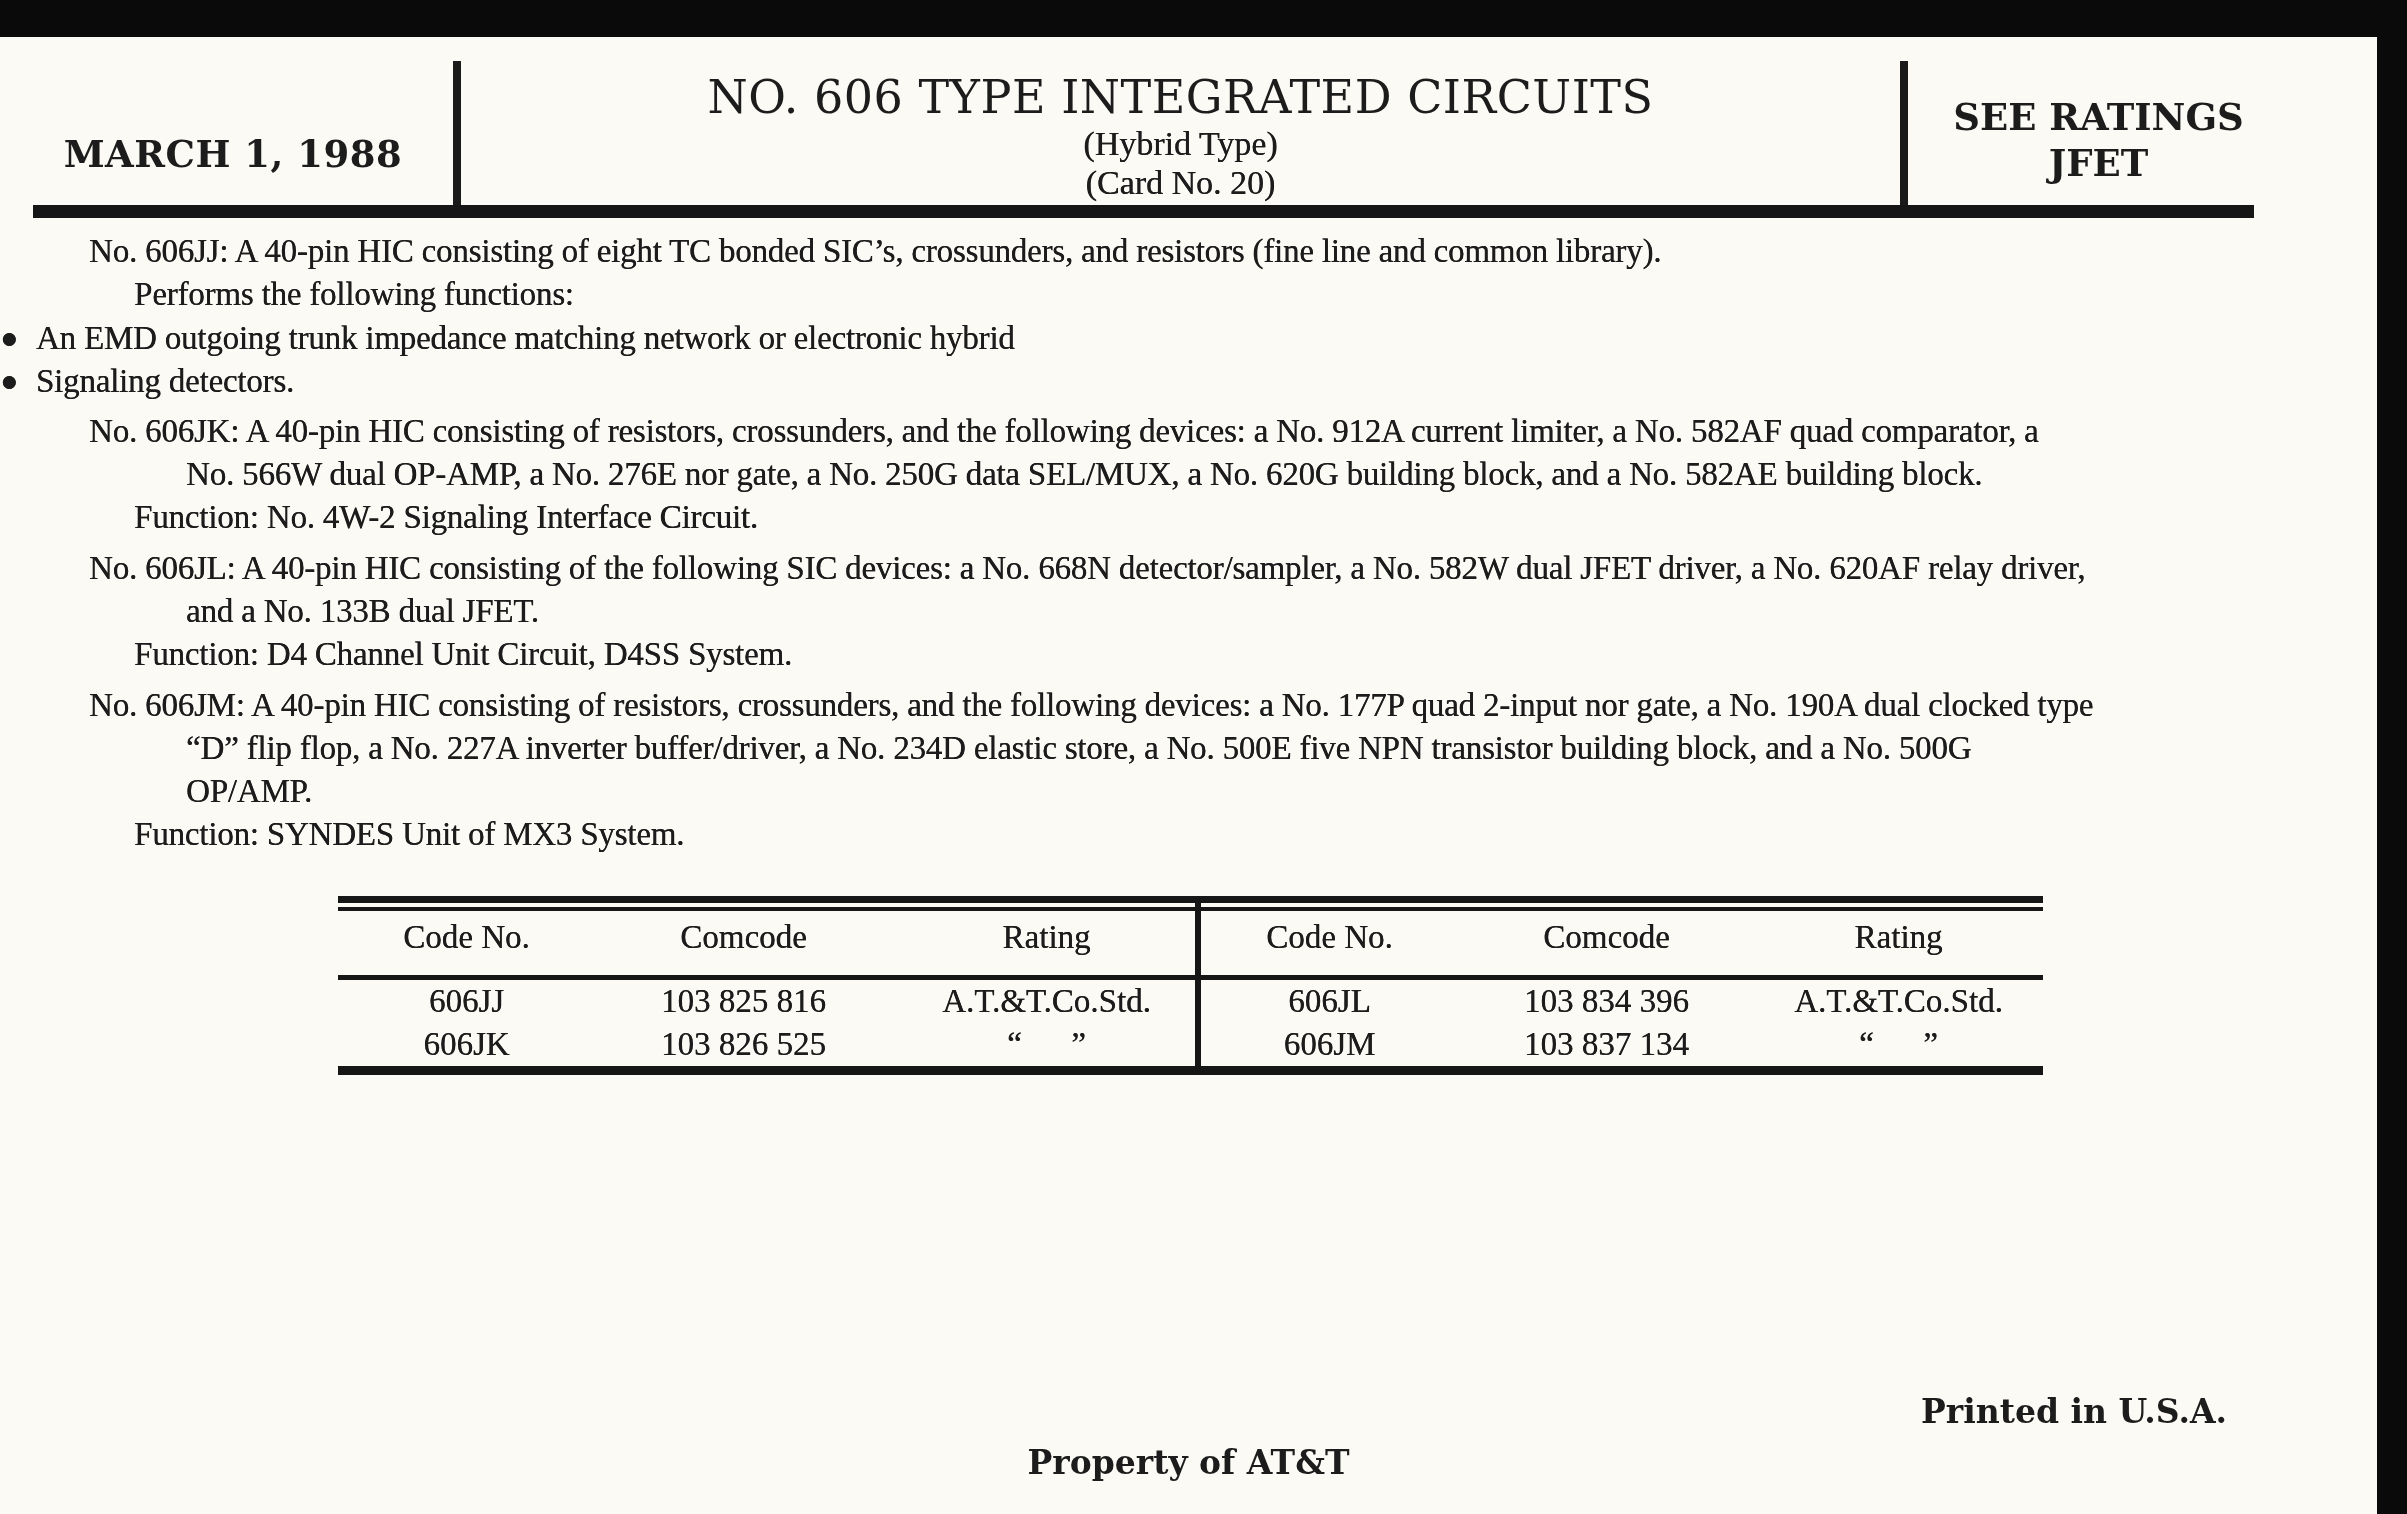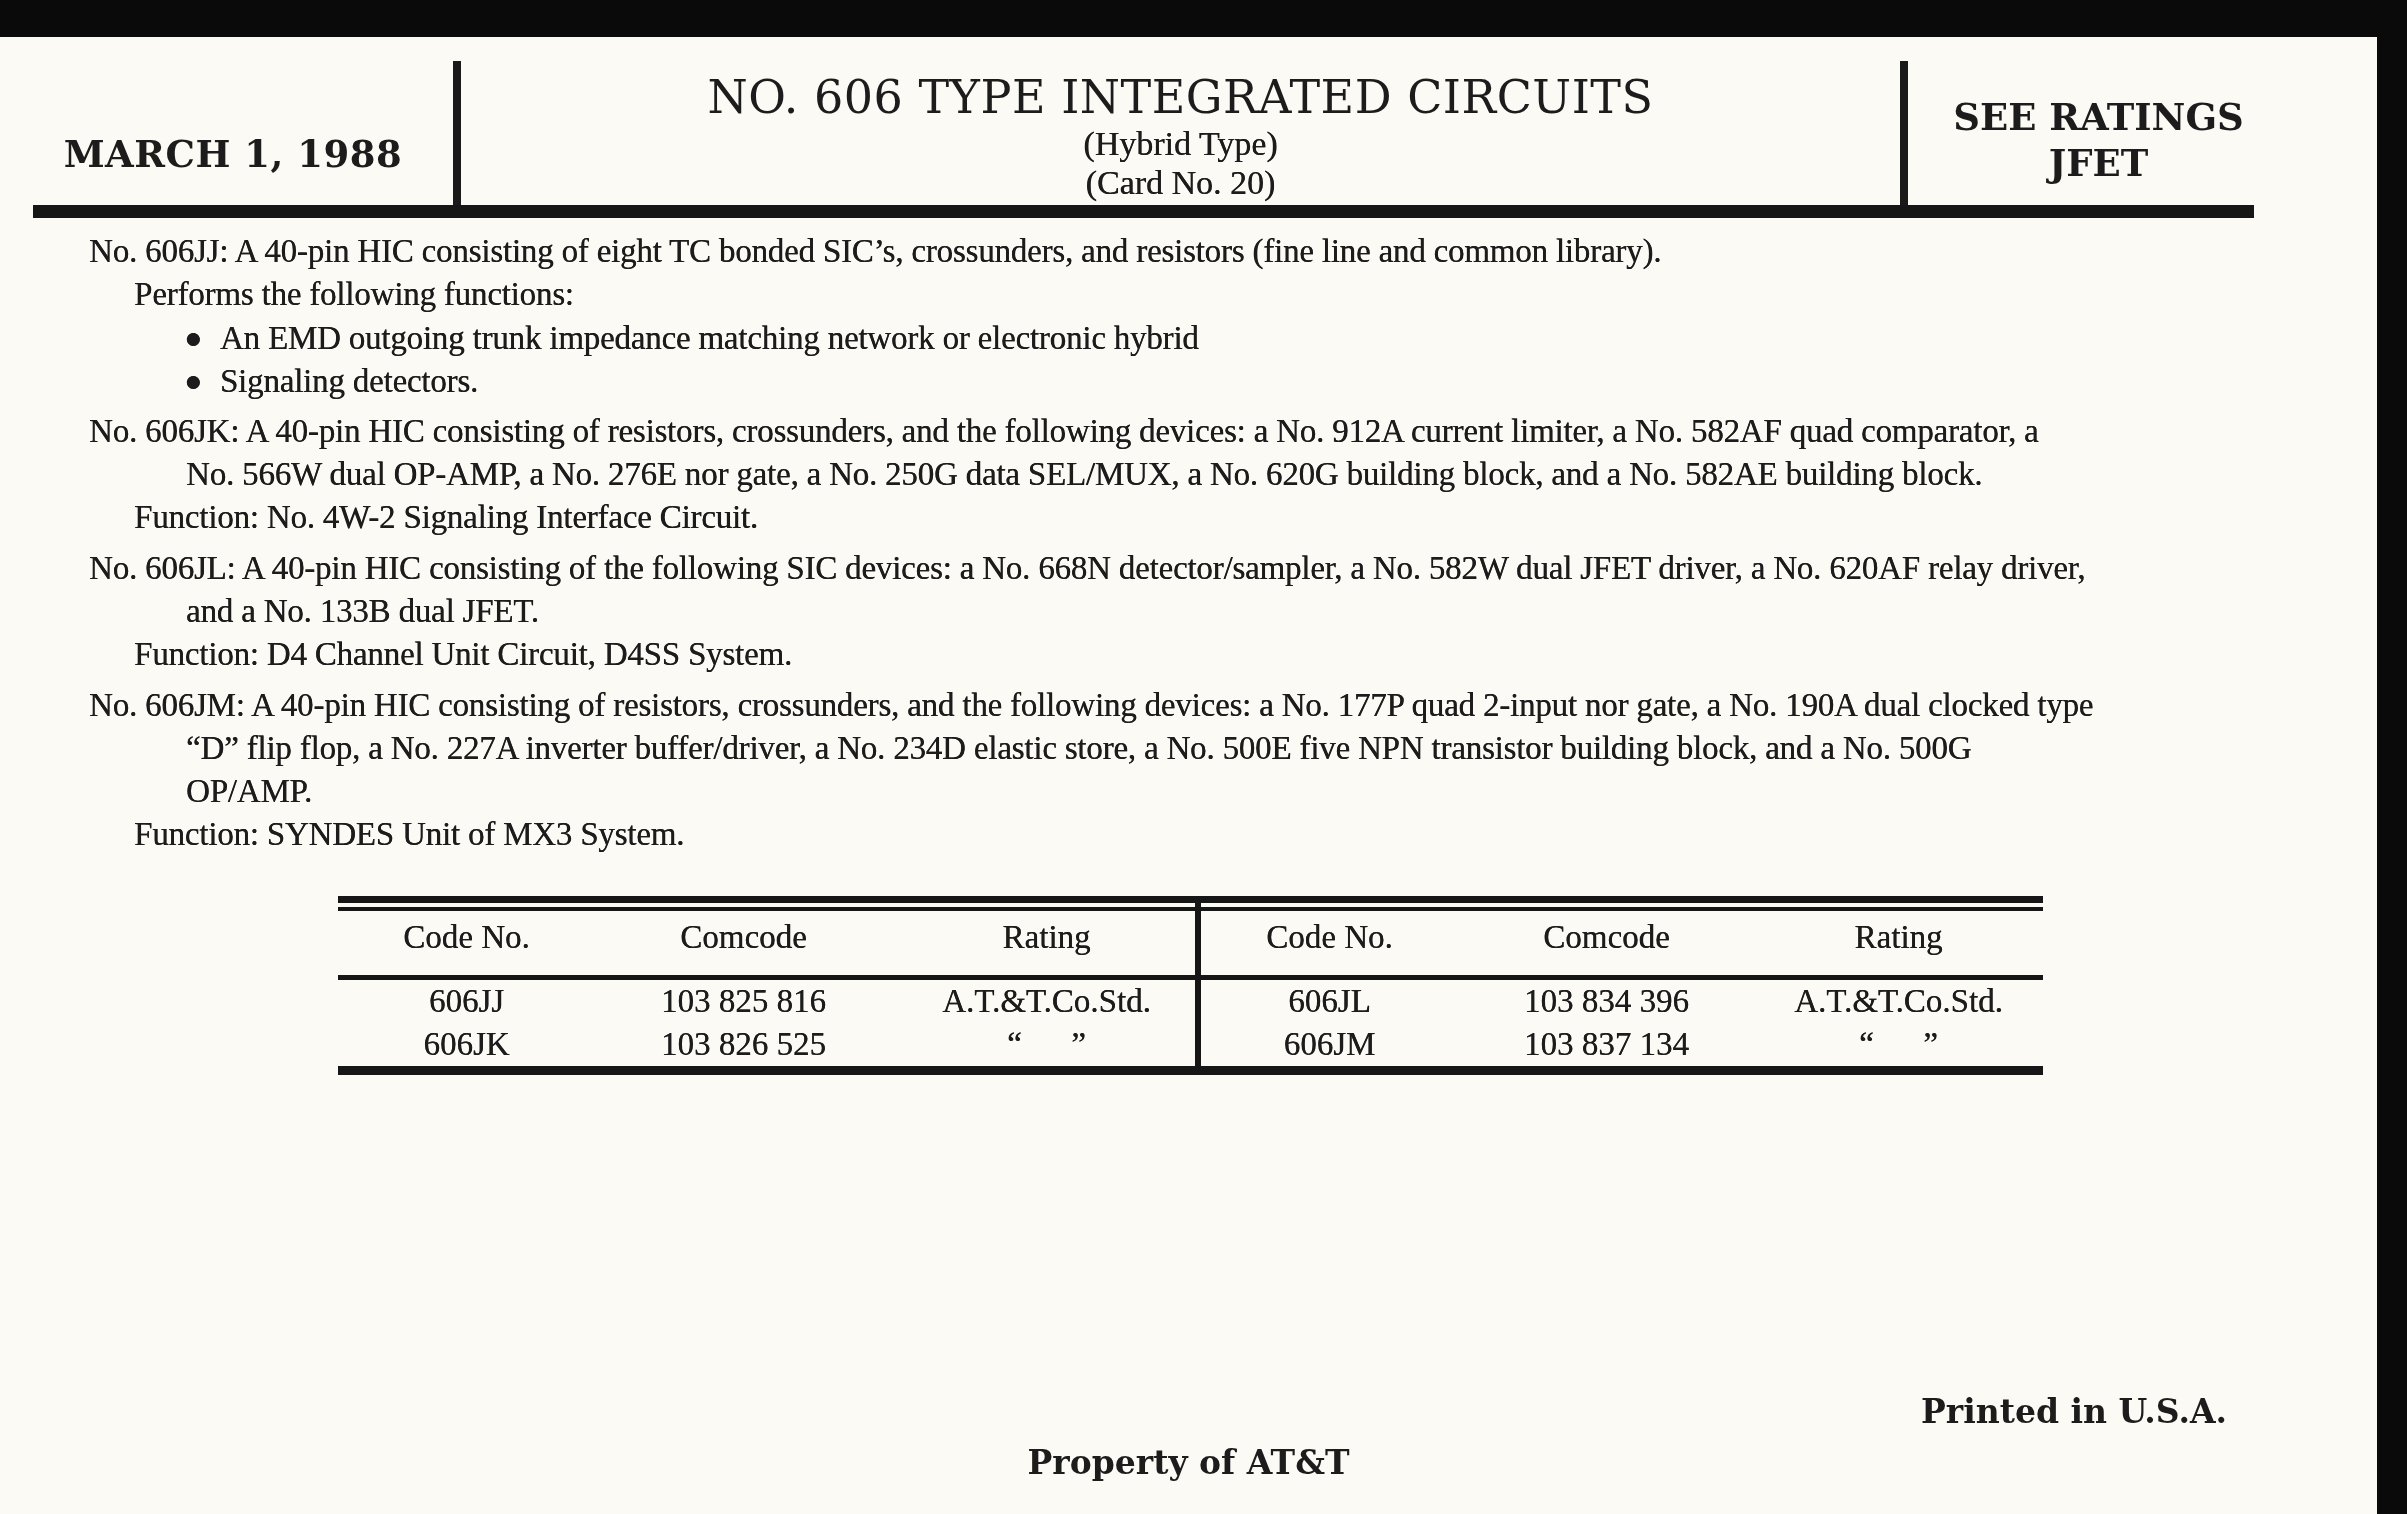--- a/index.html
+++ b/index.html
@@ -33,21 +33,21 @@
   }
   
   .body-block { position:absolute; left:0; top:185px; width:2377px; }
   .line {
     height:43px; line-height:43px; font-size:33px; white-space:nowrap;
     text-shadow:0.3px 0 0 currentColor; letter-spacing:-0.2px;
   }
   .line.lead { padding-left:89px;margin-top:8px; }
   .line.cont { padding-left:186px; }
   .line.sub  { padding-left:134px; }
-  .line.bullet { padding-left:184px; }
+  .line.bullet { }
   .dot { display:inline-block; margin-right:18px; font-size:30px; vertical-align:1px; }
   
   .rt { position:absolute; left:338px; top:859px; width:1705px; }
   .bar { background:#161616; }
   .bar7 { height:7px; }
   .bar4 { height:4px; margin-top:4px; }
   .bar5 { height:5px; }
   .bar9 { height:9px; }
   .rt-inner { position:relative; }
   .vdiv { position:absolute; left:857px; top:-15px; bottom:-9px; width:6px; background:#161616; }

